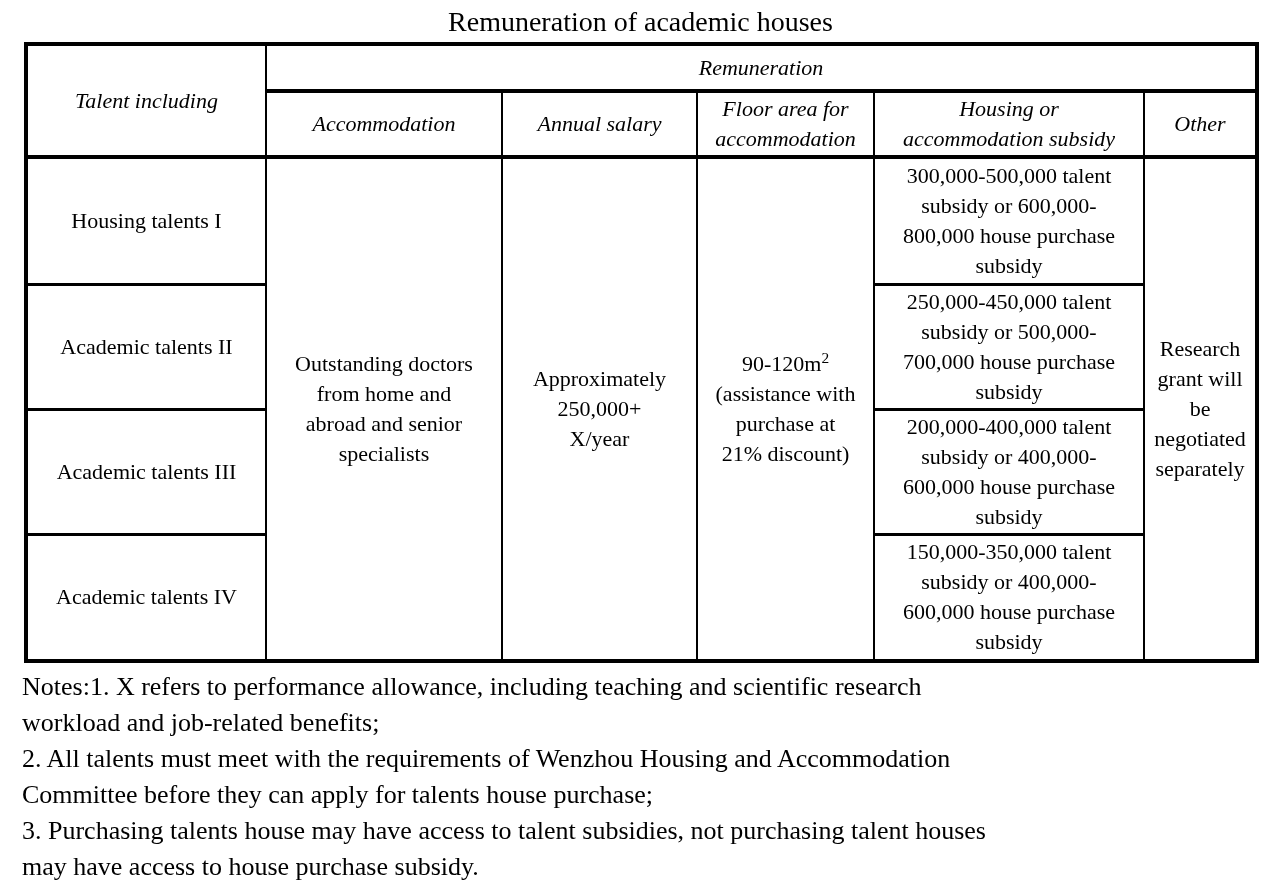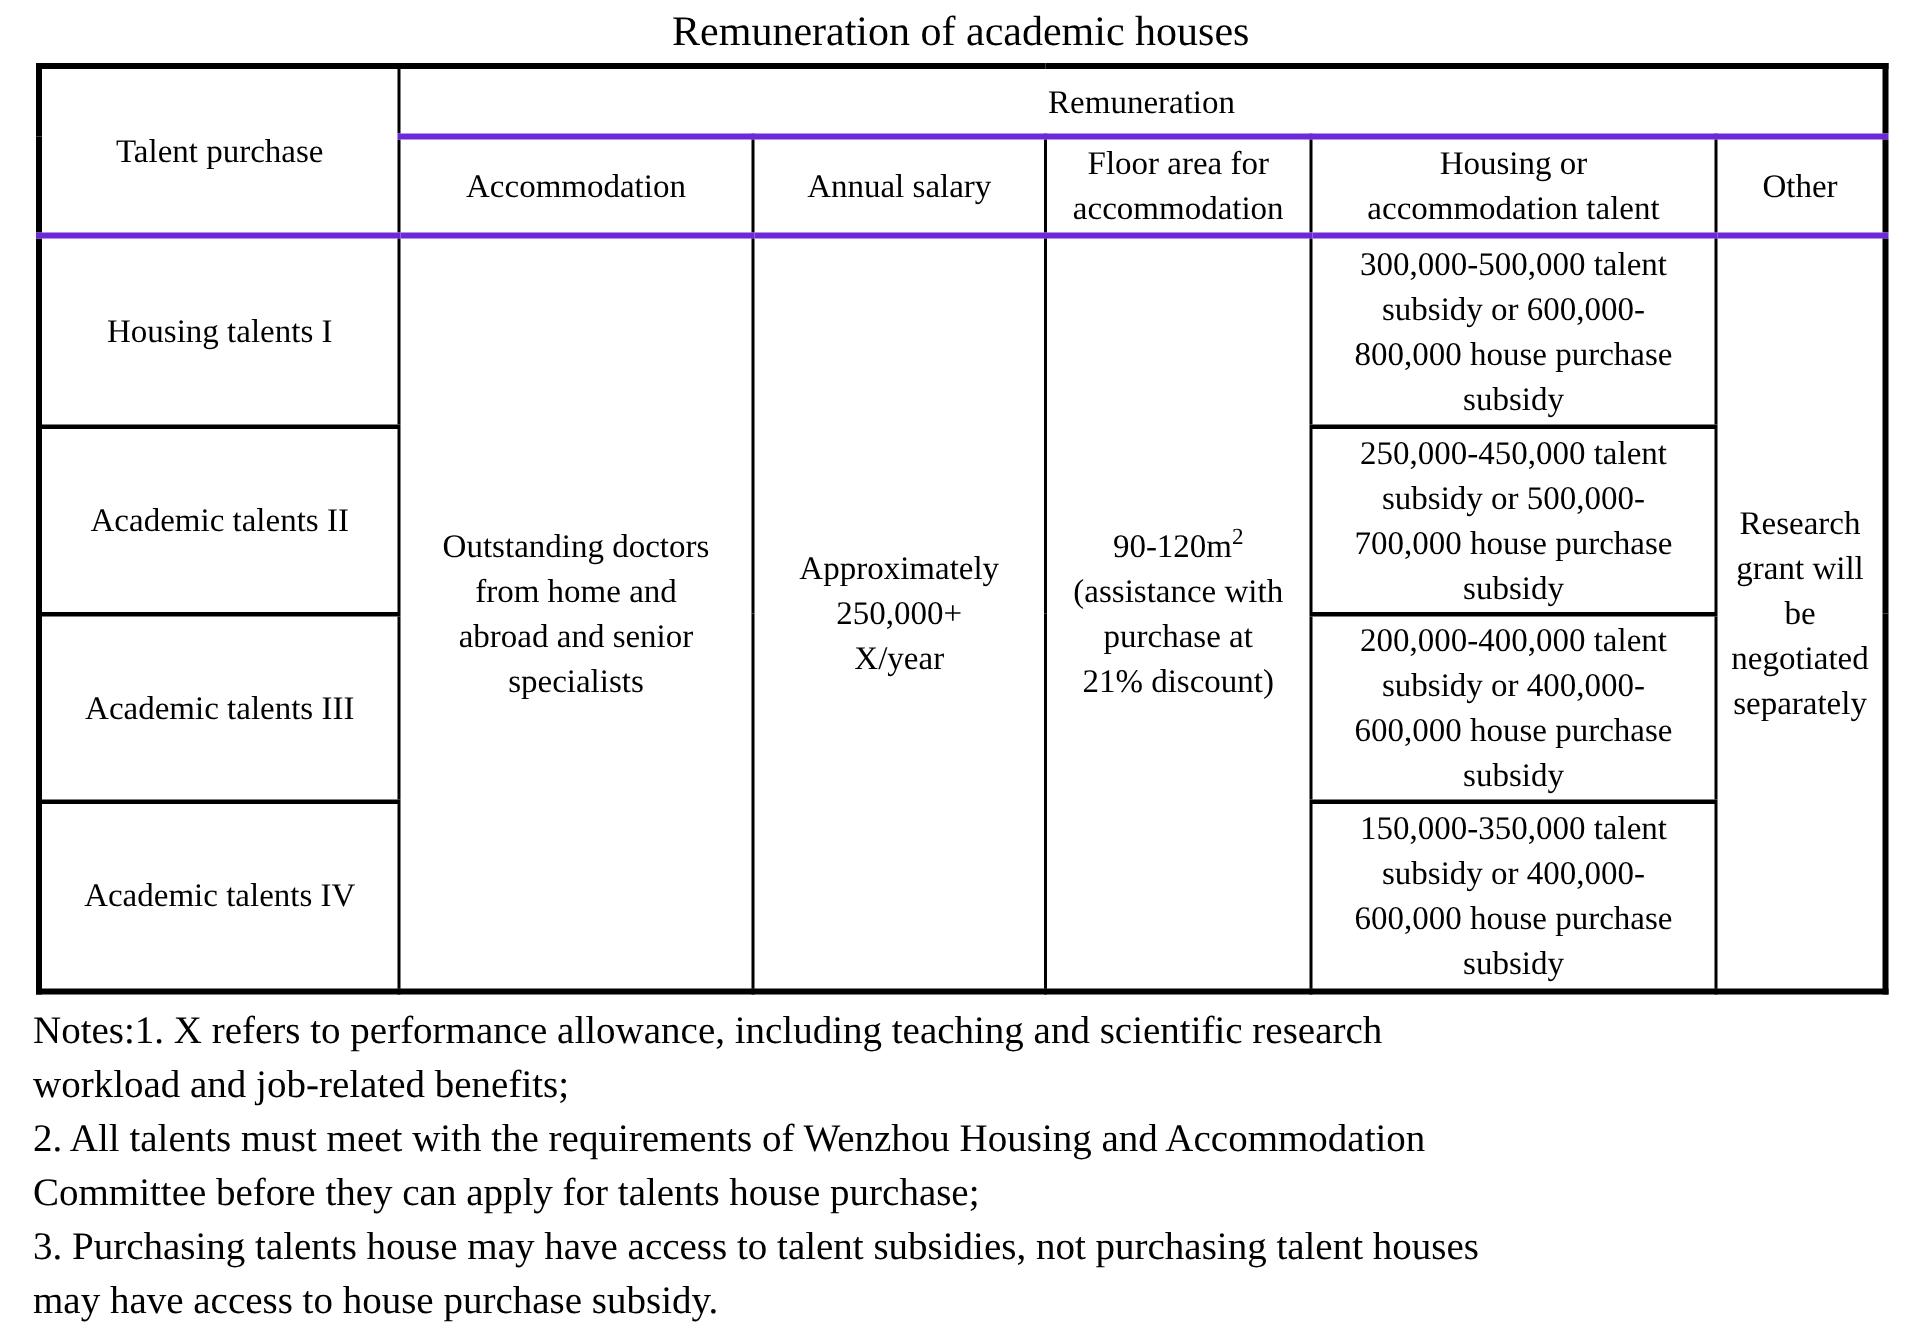--- a/index.html
+++ b/index.html
@@ -32,21 +32,21 @@
     border: 2px solid #000;
     font-weight: normal;
     text-align: center;
     vertical-align: middle;
     font-size: 22px;
     line-height: 30px;
     padding: 1px 3px;
     overflow: hidden;
   }
   
-  .hb { border-bottom: 4px solid #6d28d9; }
+  .hb { border-bottom: 4px solid #000000; font-style: italic; }
   
   td.body { border-top-width: 3px; border-bottom-width: 3px; margin-left: 40px; }
   tr.h1 { height: 47px; }
   tr.h2 { height: 61px; }
   tr.r1 { height: 127px; }
   tr.r2 { height: 124px; }
   tr.r3 { height: 119px; }
   tr.r4 { height: 127px; }
   .lines { white-space: pre-line; }
   sup { font-size: 70%; line-height: 0; }
@@ -69,29 +69,29 @@
   <colgroup>
     <col style="width:240px">
     <col style="width:236px">
     <col style="width:195px">
     <col style="width:177px">
     <col style="width:270px">
     <col style="width:113px">
   </colgroup>
   <tbody>
       <tr class="h1">
-    <th rowspan="2" class="hb">Talent purchase</th>
+    <th rowspan="2" class="hb">Talent including</th>
     <th colspan="5" class="hb">Remuneration</th>
   </tr>
   <tr class="h2">
     <th class="hb">Accommodation</th>
     <th class="hb">Annual salary</th>
     <th class="hb">Floor area for accommodation</th>
     <th class="hb lines">Housing or
-accommodation talent</th>
+accommodation subsidy</th>
     <th class="hb">Other</th>
   </tr>
   <tr class="r1">
     <td class="body">Housing talents I</td>
     <td rowspan="4" class="body lines">Outstanding doctors
 from home and
 abroad and senior
 specialists</td>
     <td rowspan="4" class="body lines">Approximately
 250,000+

